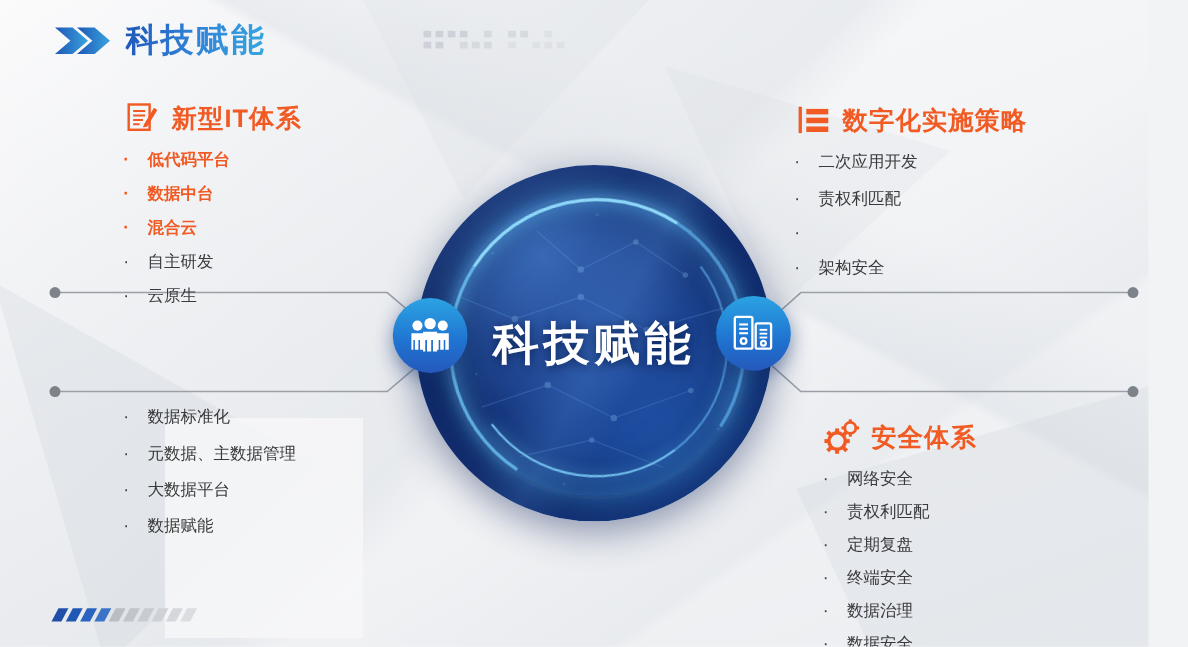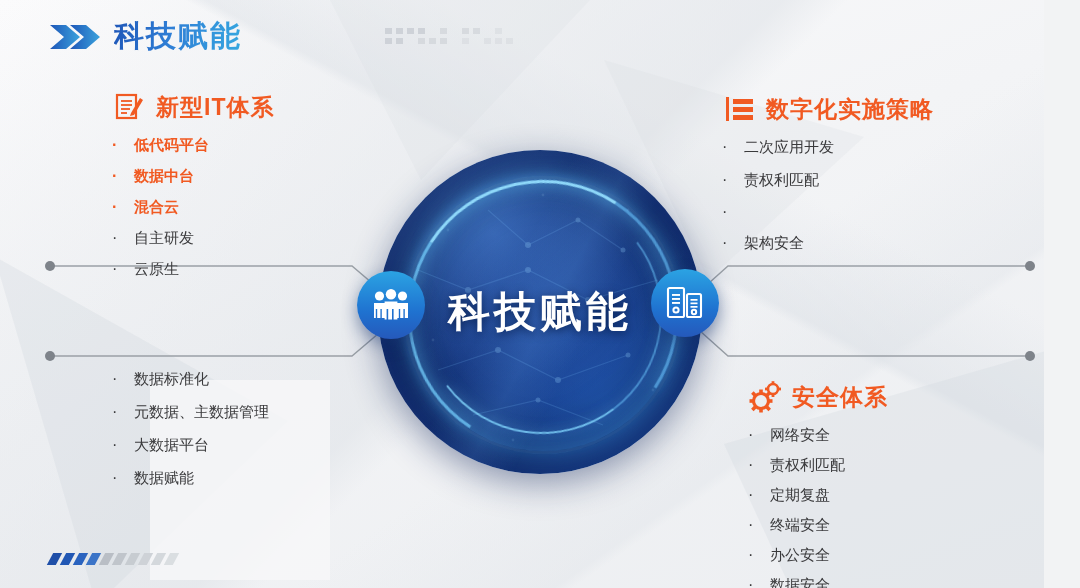--- a/index.html
+++ b/index.html
@@ -324,21 +324,21 @@
       <li>
           <span class="bul">·</span>
           <span>定期复盘</span>
         </li>
       <li>
           <span class="bul">·</span>
           <span>终端安全</span>
         </li>
       <li>
           <span class="bul">·</span>
-          <span>办公安全</span>
+          <span>数据治理</span>
         </li>
       <li>
           <span class="bul">·</span>
           <span>数据安全</span>
         </li>
     </ul>
   </div>
 
   <div class="sphere-wrap">
     <div class="sphere">

